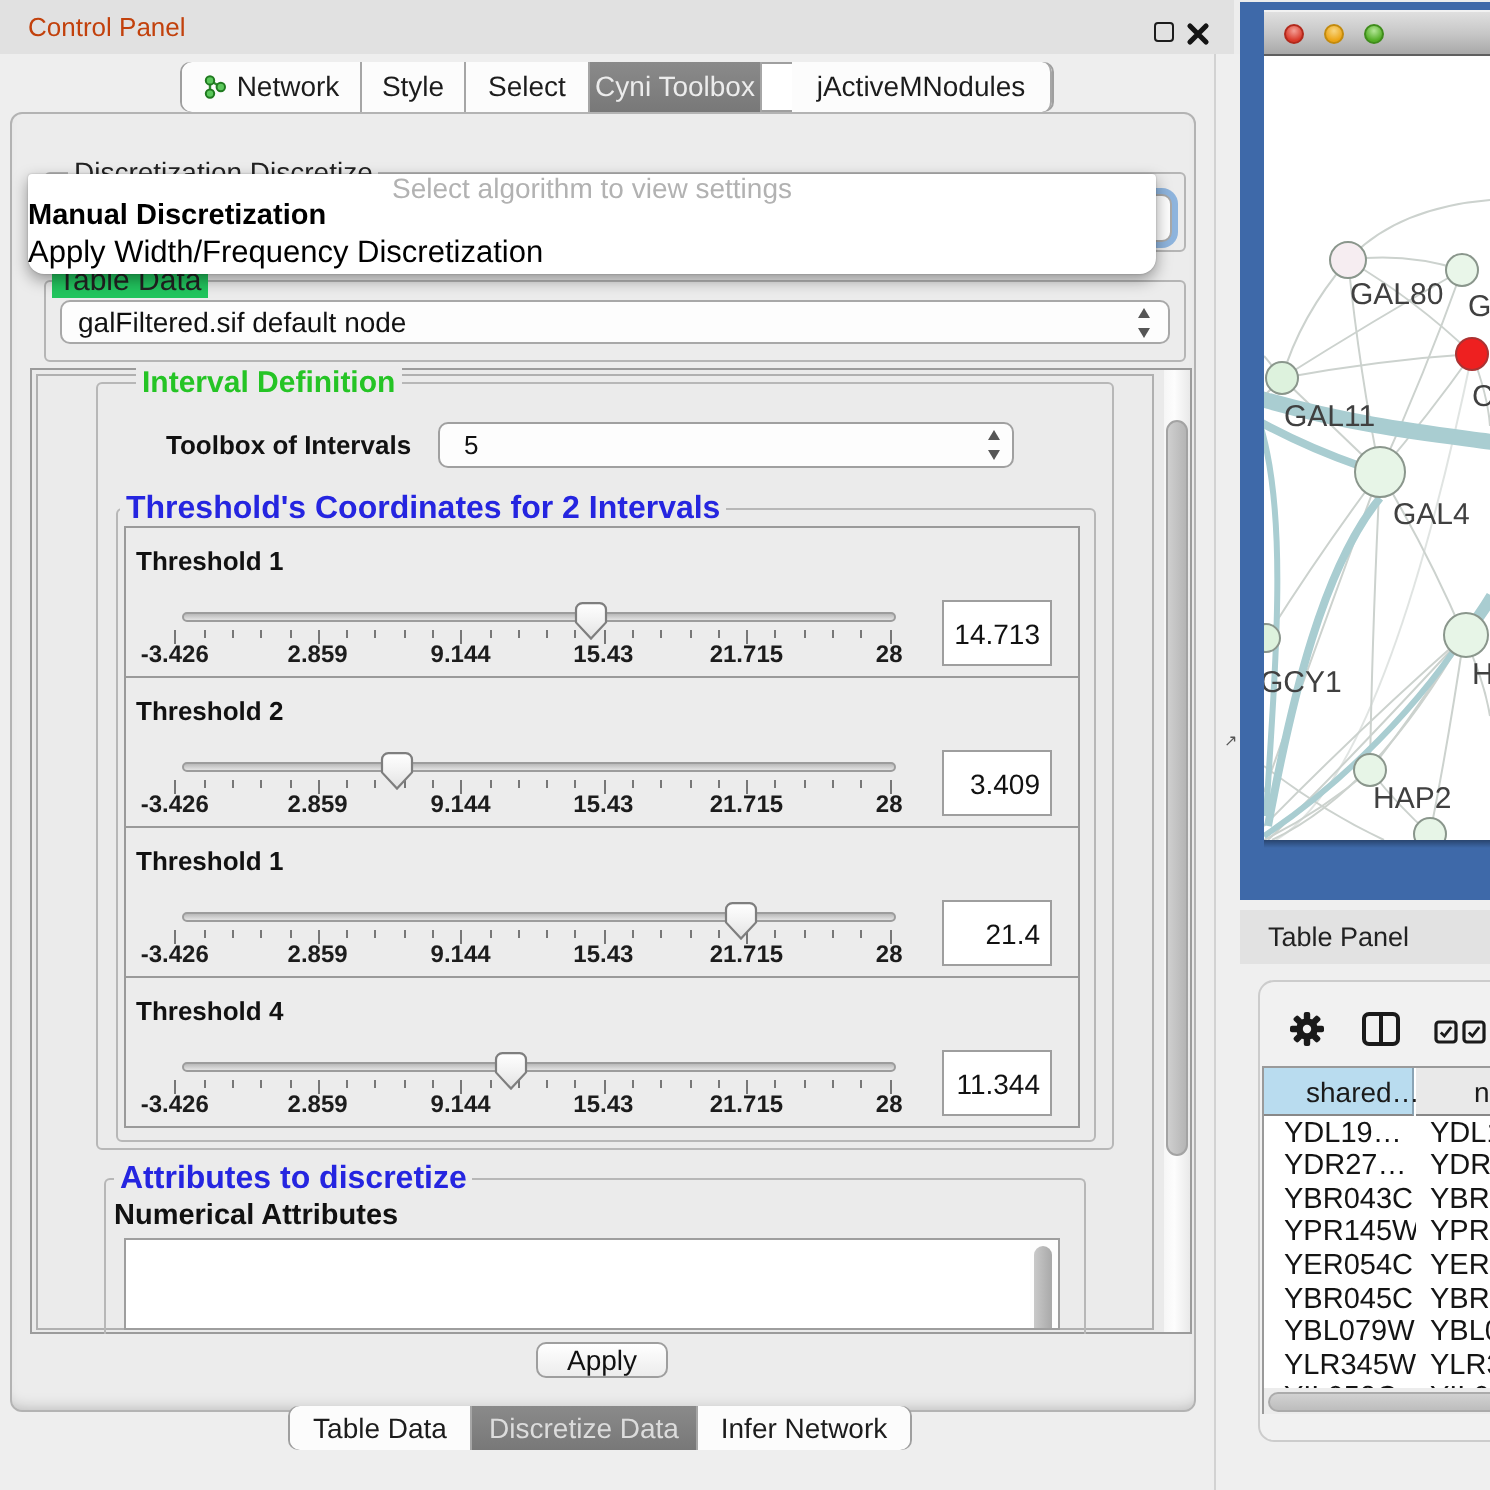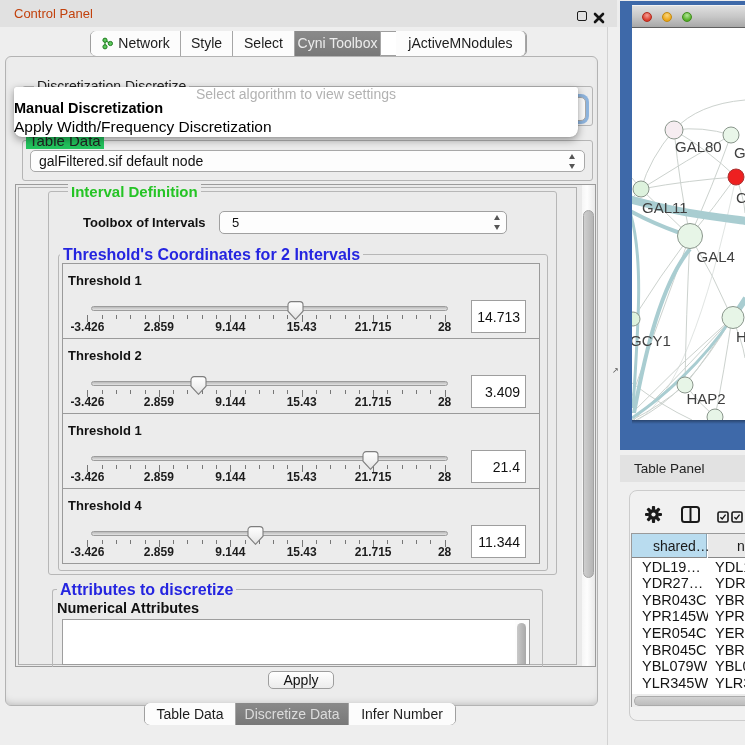--- a/index.html
+++ b/index.html
@@ -241,21 +241,21 @@
 <div style="position:absolute;left:57px;top:581px;padding:0 3px;background:#ebebeb;font-size:16px;font-weight:bold;color:#2525e0;">Attributes to discretize</div>
 <div style="position:absolute;left:57px;top:600px;font-size:14.5px;font-weight:bold;color:#111;">Numerical Attributes</div>
 <div style="position:absolute;left:62px;top:619px;width:468px;height:46px;background:#fff;border:1px solid #9e9e9e;overflow:hidden;">
     <div style="position:absolute;right:0;top:0;width:14px;height:46px;background:#fdfdfd;"></div>
     <div style="position:absolute;right:3px;top:3px;width:9px;height:43px;background:linear-gradient(90deg,#c9c9c9,#a9a9a9);border-radius:5px 5px 0 0;"></div>
   </div>
 <div style="position:absolute;left:268px;top:671px;width:66px;height:18px;background:linear-gradient(#ffffff,#ececec);border:1px solid #9e9e9e;border-radius:5px;font-size:14px;color:#111;text-align:center;line-height:17px;">Apply</div>
 <div style="position:absolute;left:144px;top:703px;width:312px;height:22px;border:1px solid #9f9f9f;border-radius:5px;background:#fff;"></div>
 <div style="position:absolute;left:145px;top:703px;width:91px;height:22px;background:#fcfcfc;border-right:1px solid #a6a6a6;border-radius:5px 0 0 5px;font-size:14px;color:#1c1c1c;text-align:center;line-height:22px;">Table Data</div>
 <div style="position:absolute;left:236px;top:703px;width:113px;height:22px;background:linear-gradient(#8a8a8a,#787878);border-right:1px solid #a6a6a6;font-size:14px;color:#dcdcdc;text-align:center;line-height:22px;">Discretize Data</div>
-<div style="position:absolute;left:349px;top:703px;width:106px;height:22px;background:#fcfcfc;border-radius:0 5px 5px 0;font-size:14px;color:#1c1c1c;text-align:center;line-height:22px;">Infer Number</div>
+<div style="position:absolute;left:349px;top:703px;width:106px;height:22px;background:#fcfcfc;border-radius:0 5px 5px 0;font-size:14px;color:#1c1c1c;text-align:center;line-height:22px;">Infer Network</div>
 <div style="position:absolute;left:14px;top:87px;width:564px;height:50px;background:#fff;border-radius:2px 2px 8px 8px;box-shadow:0 3px 8px rgba(0,0,0,0.38),0 0 1px rgba(0,0,0,0.25);"></div>
 <div style="position:absolute;left:14px;top:87px;width:564px;height:14px;font-size:14px;color:#b2b2b2;text-align:center;line-height:14px;">Select algorithm to view settings</div>
 <div style="position:absolute;left:14px;top:101px;width:500px;height:15px;font-size:14.5px;font-weight:bold;color:#000;line-height:15px;">Manual Discretization</div>
 <div style="position:absolute;left:14px;top:118px;width:500px;height:17px;font-size:15.5px;color:#000;line-height:17px;">Apply Width/Frequency Discretization</div>
 <div style="position:absolute;left:620px;top:1px;width:125px;height:449px;background:#3e69a9;"></div>
 <div style="position:absolute;left:632px;top:5px;width:113px;height:23px;background:linear-gradient(#e2e2e2,#c6c6c6 55%,#a8a8a8);border-bottom:1px solid #5f5f5f;box-shadow:inset 0 1px 0 #f2f2f2;"></div>
 <div style="position:absolute;left:642px;top:12px;width:10px;height:10px;border-radius:50%;background:radial-gradient(circle at 50% 30%, #f49f96, #d93a2b 70%);border:1px solid #b1291c;"></div>
 <div style="position:absolute;left:662px;top:12px;width:10px;height:10px;border-radius:50%;background:radial-gradient(circle at 50% 30%, #f8d680, #eca517 70%);border:1px solid #c28a0e;"></div>
 <div style="position:absolute;left:682px;top:12px;width:10px;height:10px;border-radius:50%;background:radial-gradient(circle at 50% 30%, #b3e697, #54ae27 70%);border:1px solid #3f8c1c;"></div>
 <div style="position:absolute;left:632px;top:28px;width:113px;height:392px;background:#fff;overflow:hidden;"><svg width="113" height="392" viewBox="0 0 113 392">

